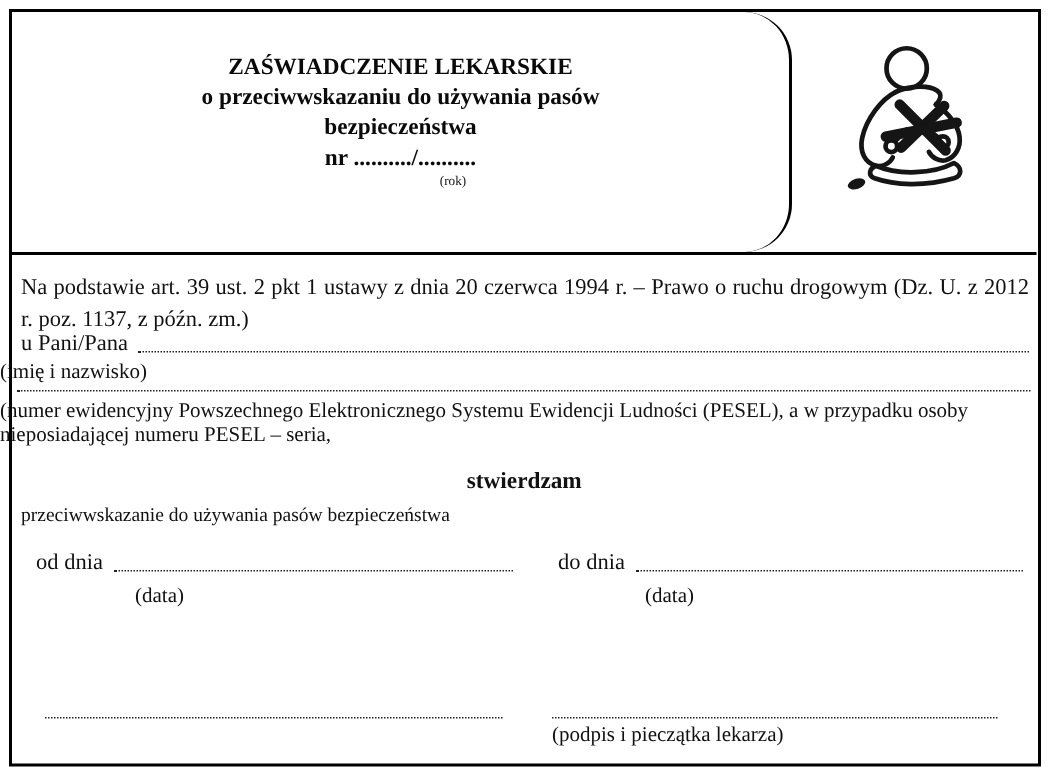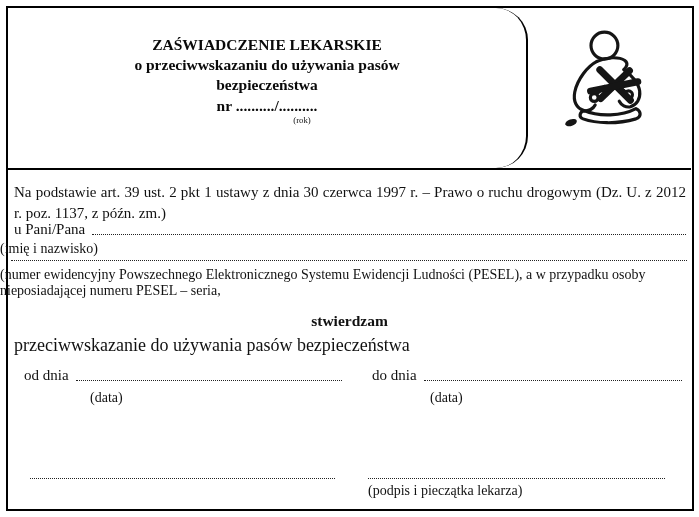--- a/index.html
+++ b/index.html
@@ -57,21 +57,21 @@
   .small-caption { position: absolute; font-size: 14px; color: #111; text-align: left; }
   .pesel-dots {
     position: absolute; left: 11px; right: 12px; top: 252px; height: 8px;
     border-bottom: 1.6px dotted #222;
   }
   .stwierdzam {
     position: absolute; left: 0; right: 0; top: 312px;
     text-align: center; font-weight: bold; font-size: 15.5px;
   }
   .statement {
-    position: absolute; left: 14px; top: 335px; font-size: 18px;
+    position: absolute; left: 14px; top: 335px; font-size: 13px;
   }
   .row-from { left: 24px; top: 367px; width: 318px; }
   .row-to   { left: 372px; top: 367px; width: 310px; }
   .sig-dots { position: absolute; top: 470px; height: 8px; border-bottom: 1.8px dotted #222; }
   .sig-dots.left  { left: 30px;  width: 305px; }
   .sig-dots.right { left: 368px; width: 297px; }
 </style>
 </head>
 <body>
 
@@ -107,21 +107,21 @@
             <line x1="44" y1="46" x2="77" y2="79"></line>
             <line x1="76" y1="47" x2="45" y2="77"></line>
             <line x1="34" y1="69" x2="85" y2="59"></line>
           </g>
           <ellipse cx="13" cy="103" rx="6.5" ry="3.6" fill="#151515" transform="rotate(-18 13 103)"></ellipse>
         </svg>
       </span>
     </div>
   </div>
 
-  <div class="legal">Na podstawie art. 39 ust. 2 pkt 1 ustawy z dnia 30 czerwca 1997 r. – Prawo o ruchu drogowym (Dz. U. z 2012 r. poz. 1137, z późn. zm.)</div>
+  <div class="legal">Na podstawie art. 39 ust. 2 pkt 1 ustawy z dnia 20 czerwca 1994 r. – Prawo o ruchu drogowym (Dz. U. z 2012 r. poz. 1137, z późn. zm.)</div>
 
   <div class="fill-row row-person">
     <span class="lbl">u Pani/Pana</span>
     <span class="dotfill"></span>
   </div>
   <div class="small-caption" style="left:0; right:0; top:241px;">(imię i nazwisko)</div>
 
   <div class="pesel-dots"></div>
   <div class="small-caption" style="left:0; right:0; top:267px;">(numer ewidencyjny Powszechnego Elektronicznego Systemu Ewidencji Ludności (PESEL), a w przypadku osoby nieposiadającej numeru PESEL – seria,</div>
 

